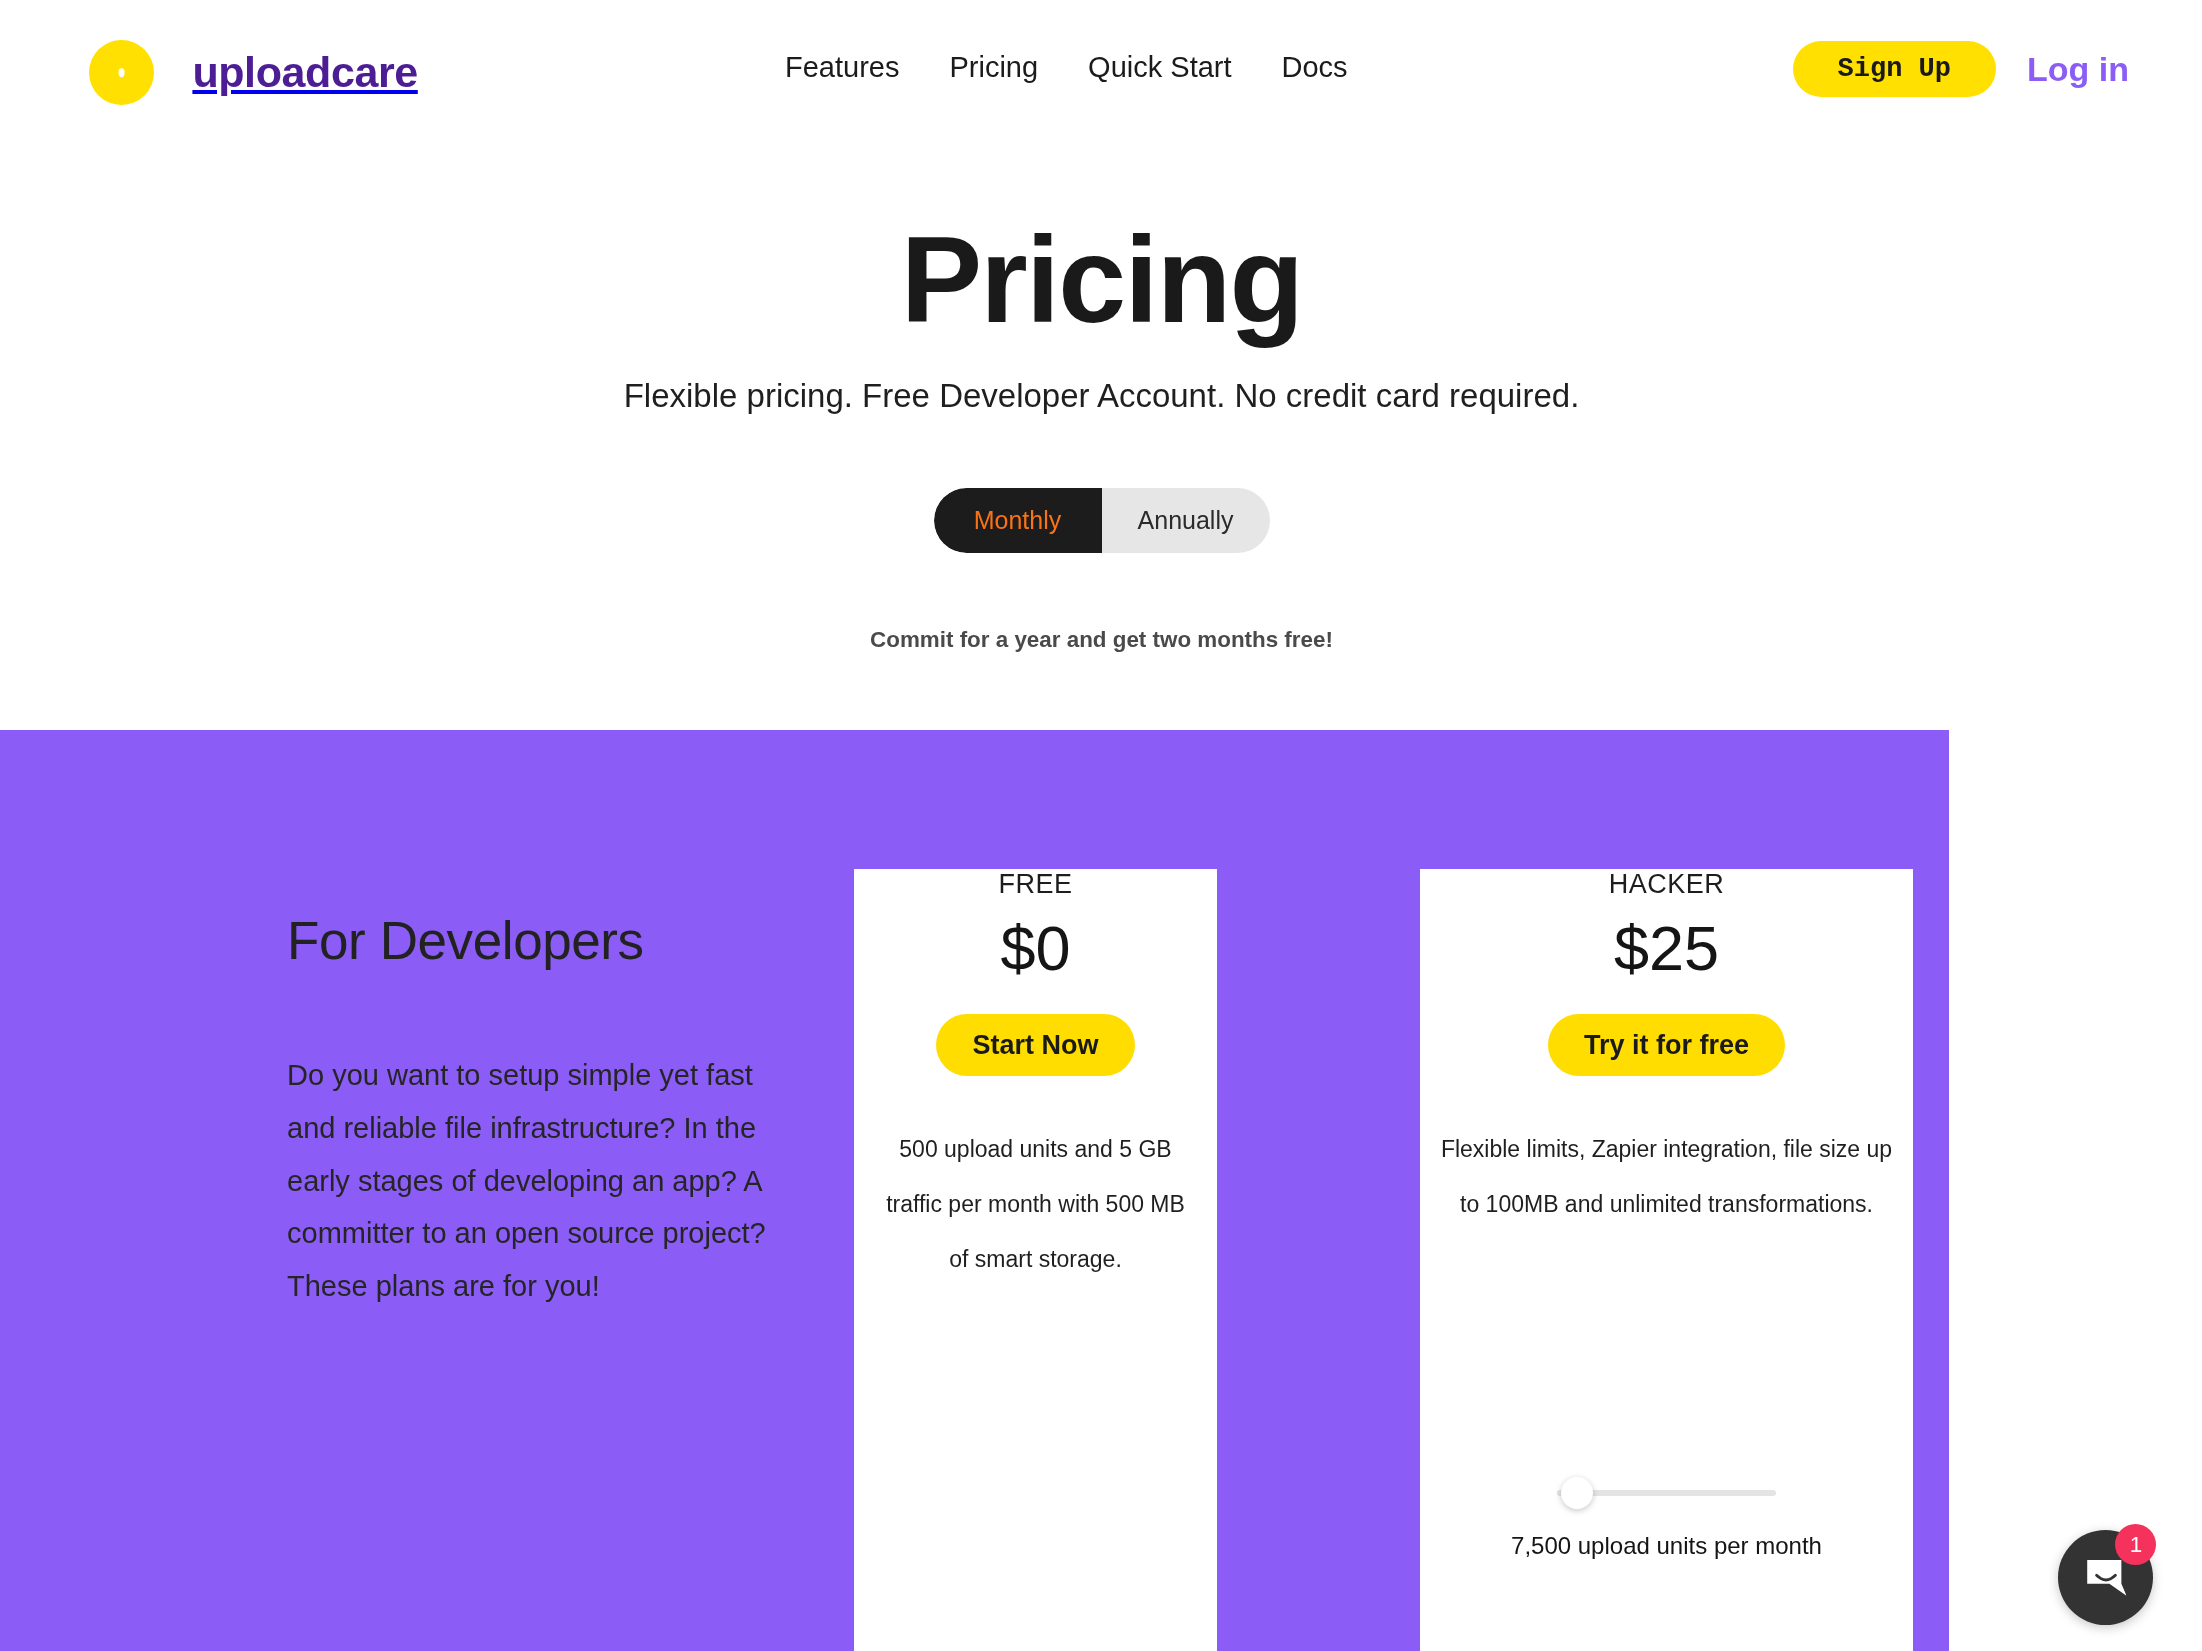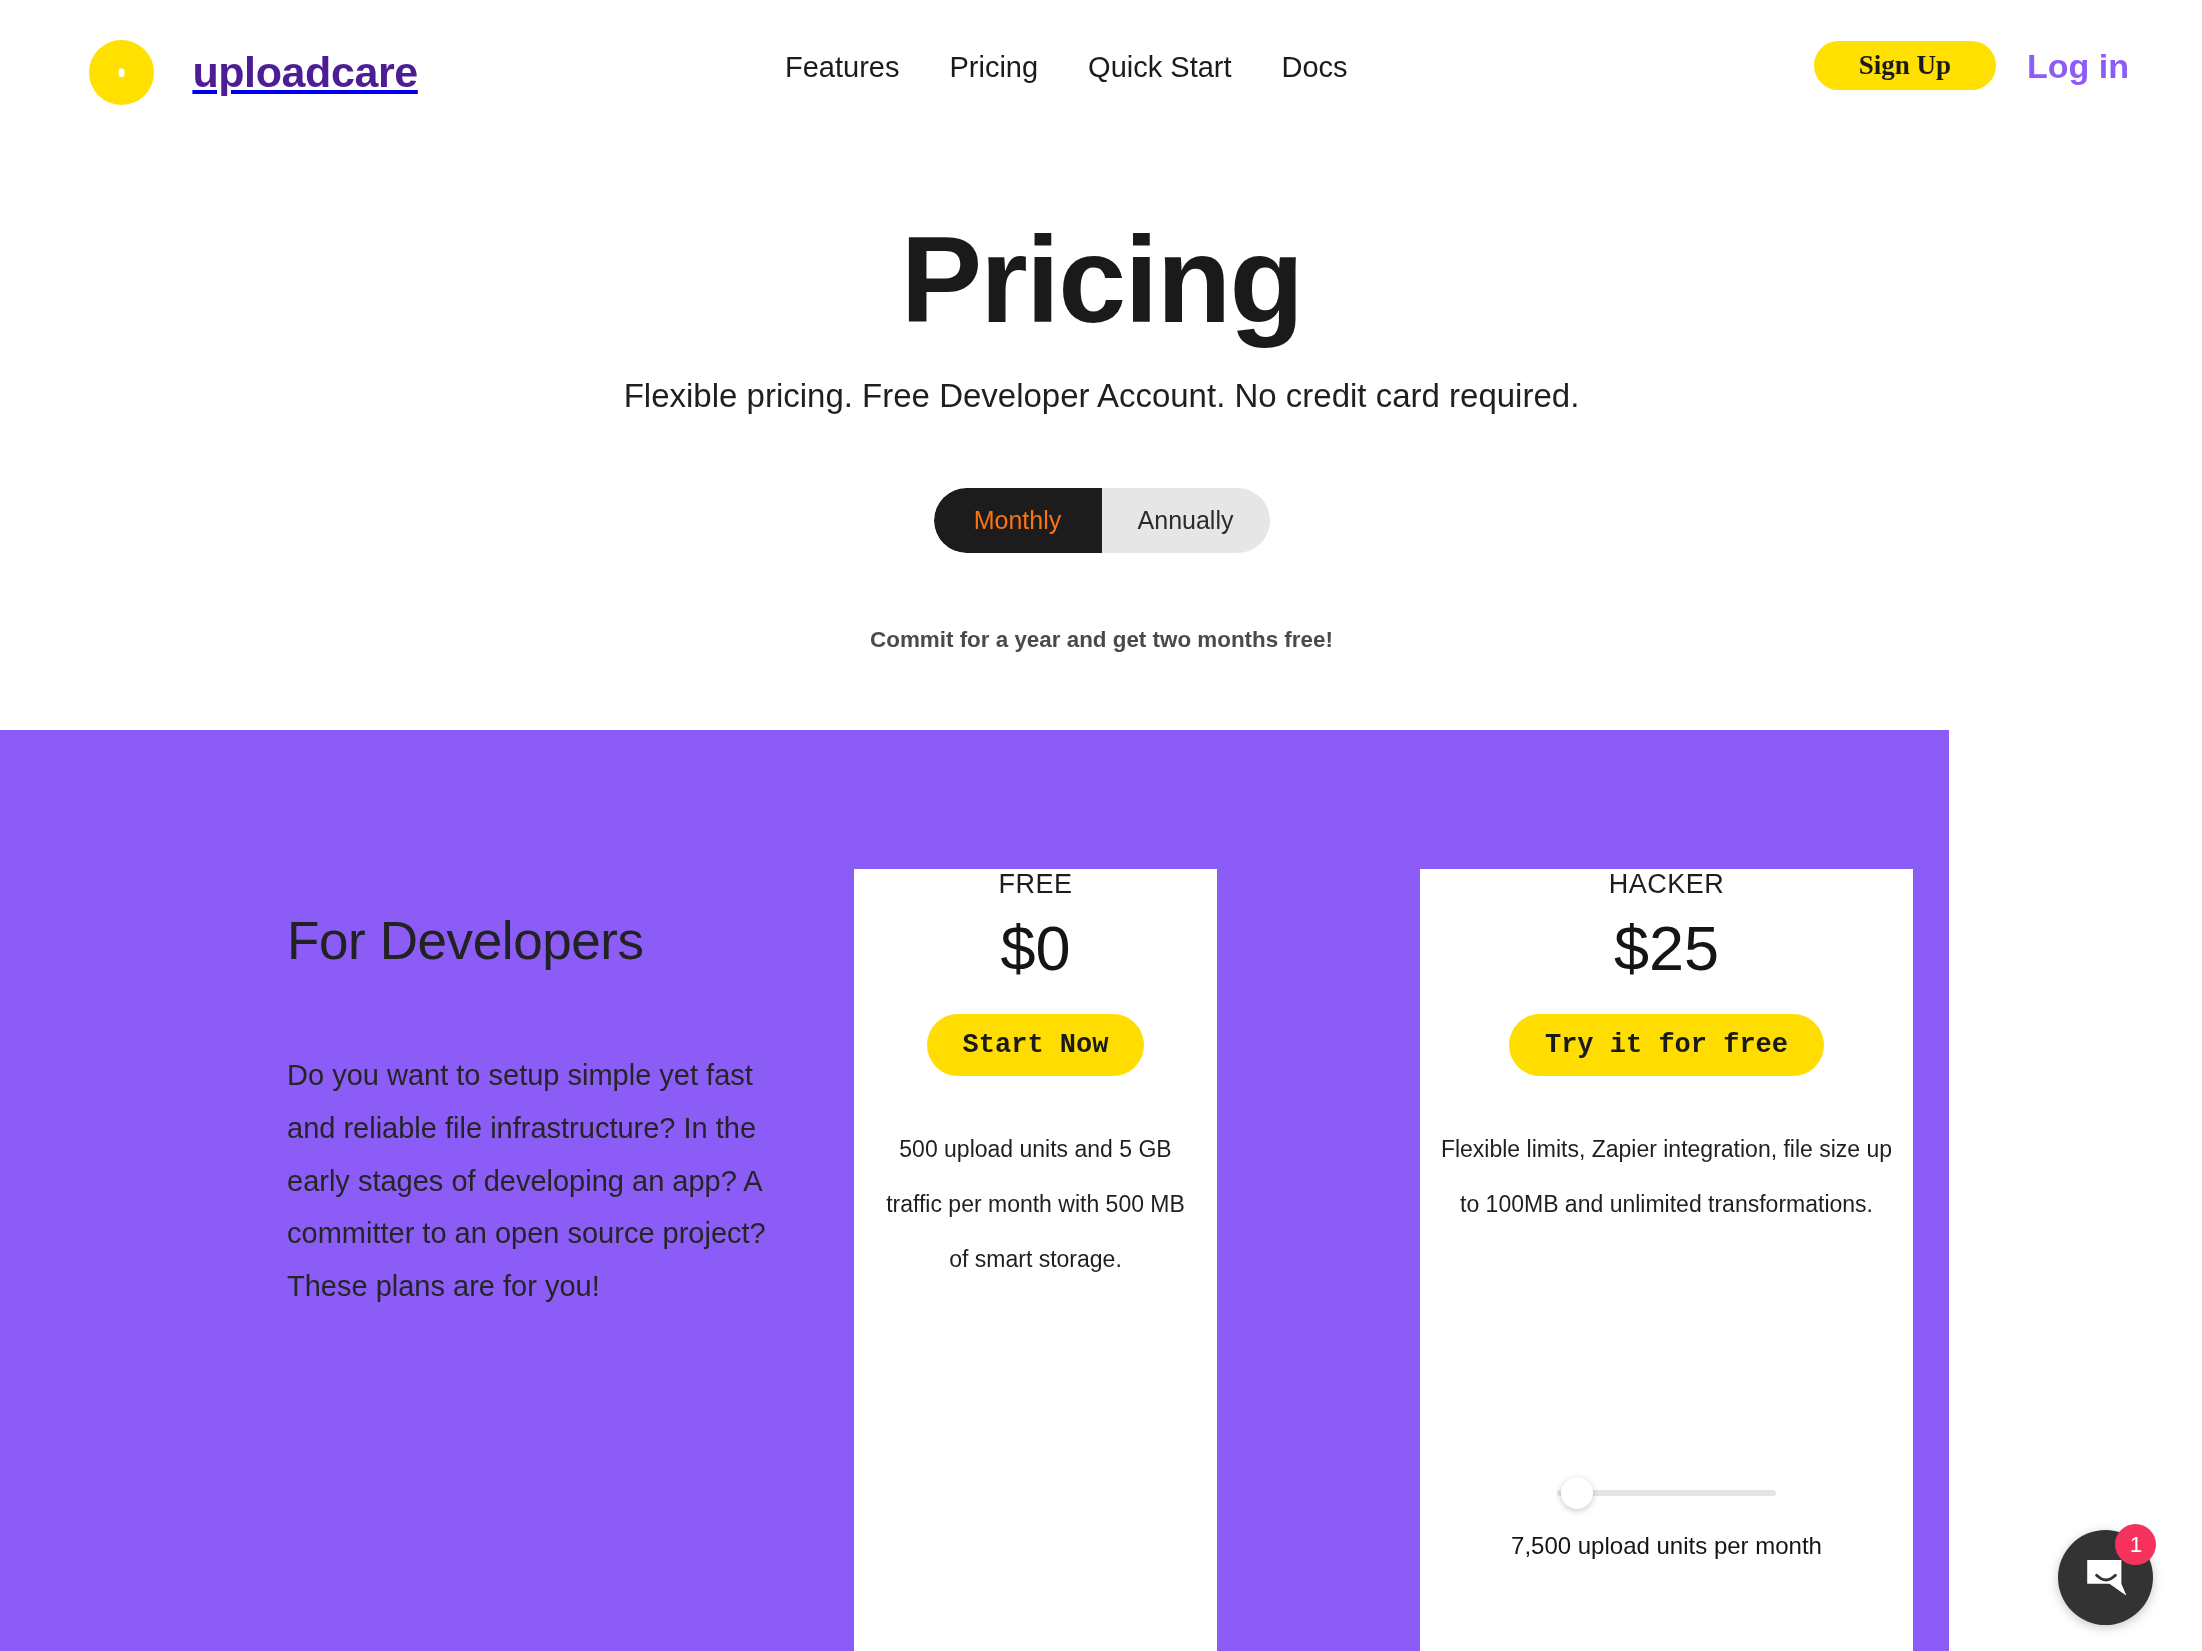--- a/index.html
+++ b/index.html
@@ -85,31 +85,31 @@
     right: 74px;
     top: 41px;
     display: flex;
     align-items: center;
     gap: 31px;
   }
   .btn-signup {
     display: inline-flex;
     align-items: center;
     justify-content: center;
-    height: 49px;
+    height: 56px;
     padding: 13px 45px;
     border-radius: 30px;
     background: #FFE000;
     color: #1a1a1a;
     font-size: 27px;
     font-weight: 700;
     border: none;
     cursor: pointer;
     white-space: nowrap;
-    font-family: Liberation Serif, serif;
+    font-family: Liberation Mono, monospace;
   }
   .link-login {
     font-size: 34px;
     color: #8b5cf6;
     text-decoration: none;
     white-space: nowrap;
     line-height: 1;
     font-weight: bold;
   }
 
@@ -234,21 +234,21 @@
     height: 62px;
     padding: 0 36px;
     border-radius: 31px;
     background: #FFDD00;
     color: #1a1a1a;
     font-size: 27px;
     font-weight: 700;
     border: none;
     cursor: pointer;
     white-space: nowrap;
-    font-family: Liberation Mono, monospace;
+    font-family: Liberation Sans, sans-serif;
   }
   .plan-desc {
     margin-top: 46px;
     font-size: 23px;
     line-height: 2.4;
     color: #1f1f1f;
     padding: 0 20.6px;
   }
 
   .slider-area {

